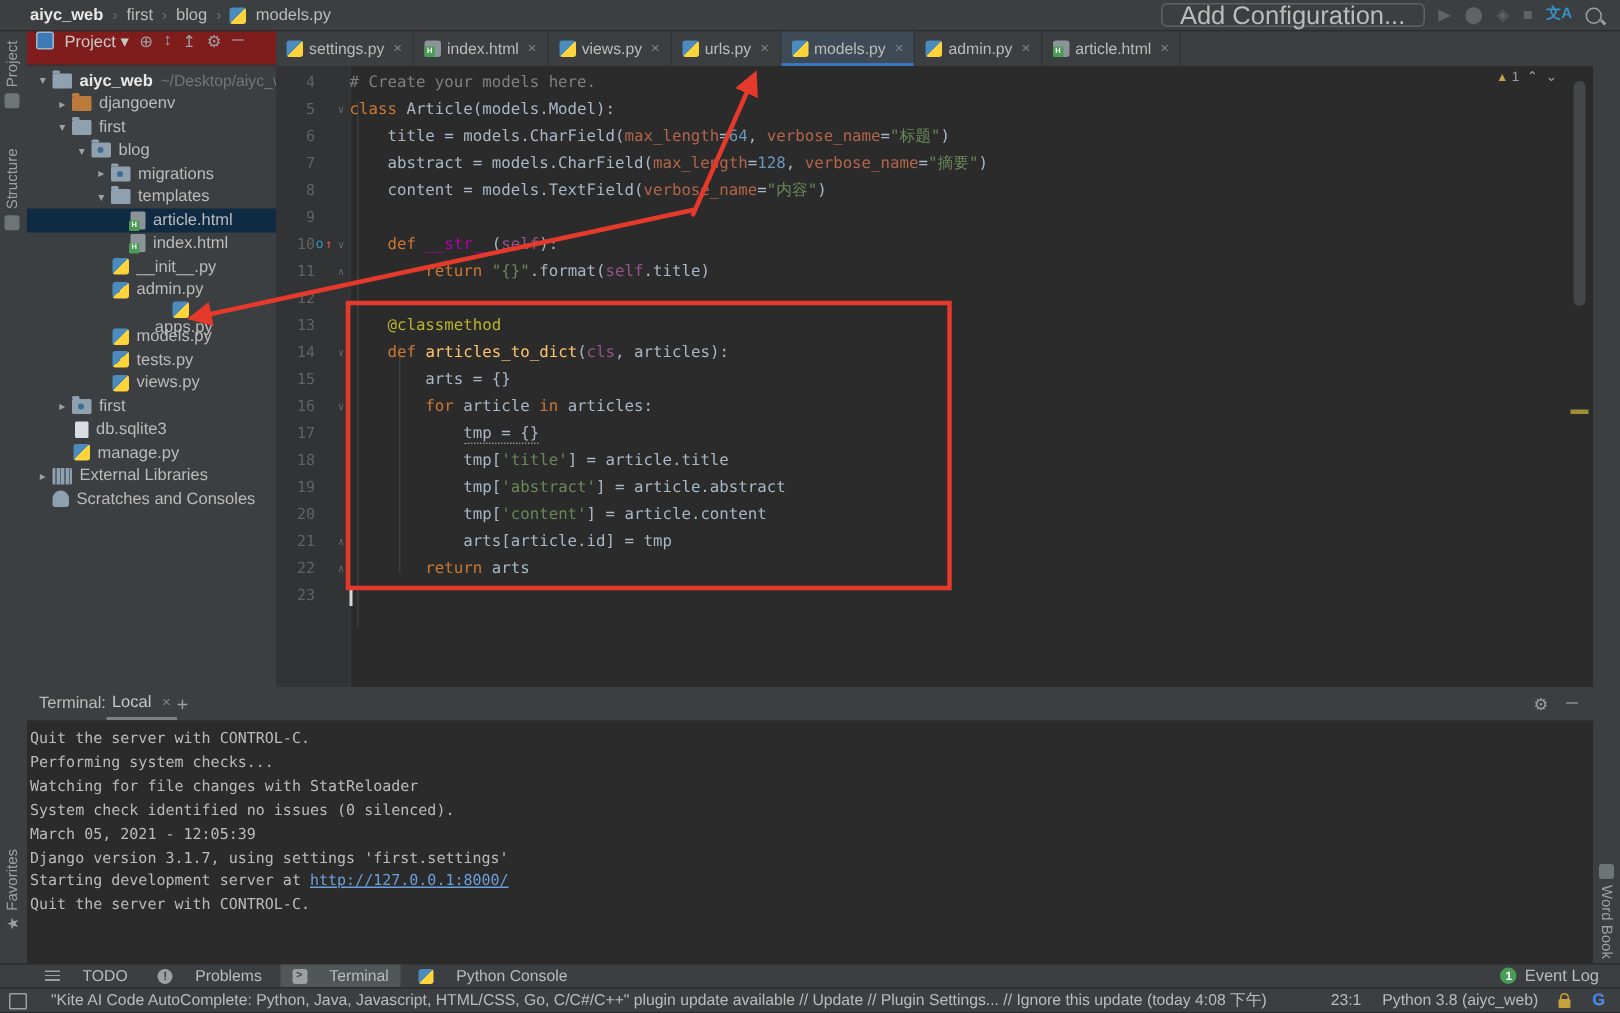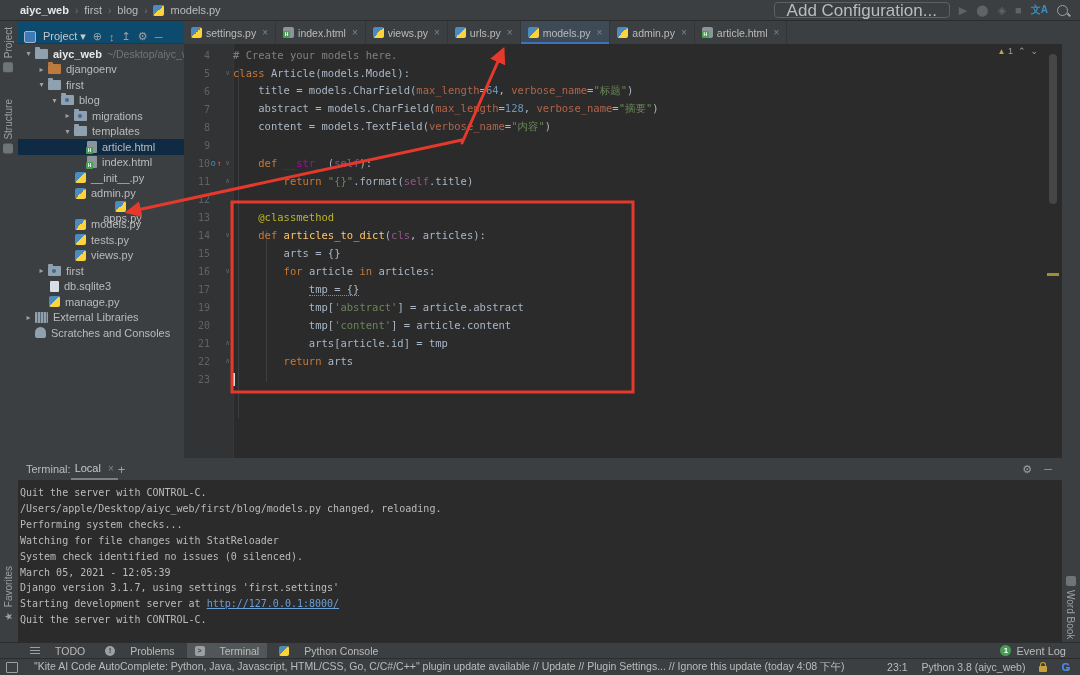--- a/index.html
+++ b/index.html
@@ -12,21 +12,21 @@
   .crumb.b{color:#E8E8E8;font-weight:bold;}
   .sep{color:#6E7377;font-size:10px;}
   .toptools{margin-left:auto;display:flex;align-items:center;gap:9px;padding-right:12px;}
   .addcfg{background:transparent;border:1px solid #5E6164;border-radius:4px;color:#BBBBBB;font-size:17px;
           font-family:"Liberation Sans",sans-serif;padding:2px 12px;height:16px;line-height:11px;}
   .ti{color:#5F6366;font-size:11px;line-height:16px;}
   .ti.trans{color:#3592C4;font-weight:bold;font-size:10px;}
   .mag{width:9px;height:9px;border:1.5px solid #9DA0A2;border-radius:50%;position:relative;}
   .mag::after{content:"";position:absolute;width:4px;height:1.5px;background:#9DA0A2;transform:rotate(45deg);right:-4px;bottom:-1px;}
   
-  .projheader{position:absolute;top:21px;left:18px;width:166px;height:23px;background:#0c4a6e;display:flex;align-items:flex-end;gap:7px;padding-left:6px;box-sizing:border-box;border-bottom:1px solid #323232;}
+  .projheader{position:absolute;top:21px;left:18px;width:166px;height:23px;background:#7f1d1d;display:flex;align-items:flex-start;gap:7px;padding-left:6px;box-sizing:border-box;border-bottom:1px solid #323232;}
   .ph-ico{width:10px;height:10px;background:#3E7AB8;border-radius:2px;border:1px solid #9fb6cc;}
   .ph-lbl{color:#C8C8C8;}
   .ph-i{color:#9DA0A2;font-size:11px;}
   .tabsbar{position:absolute;top:21px;left:184px;right:18px;height:23px;background:#3C3F41;border-bottom:1px solid #323232;display:flex;align-items:stretch;}
   .tab{display:flex;align-items:center;gap:4px;padding:0 7px;font-size:10.5px;color:#BBBBBB;border-right:1px solid #333537;position:relative;cursor:default;}
   .tab.act{background:#3E4A56;}
   .tab.act::after{content:"";position:absolute;left:0;right:0;bottom:-1px;height:3px;background:#3B74BC;}
   .tclose{color:#7F8487;font-size:10px;margin-left:2px;}
   .fic{width:11px;height:11px;flex:none;border-radius:2px;}
   .fic.py{background:linear-gradient(135deg,#4B8BBE 50%,#FFD43B 50%);}
@@ -384,20 +384,26 @@
           <div class="fd">∨</div>
           <div class="ct"><span class="c-t">        </span><span class="c-k">for </span><span class="c-t">article </span><span class="c-k">in </span><span class="c-t">articles:</span></div>
         </div>
         <div class="cl">
           <div class="ln">17</div>
           <div class="gic"></div>
           <div class="fd"></div>
           <div class="ct"><span class="c-t">            </span><span class="c-w">tmp = {}</span></div>
         </div>
         <div class="cl">
+          <div class="ln">18</div>
+          <div class="gic"></div>
+          <div class="fd"></div>
+          <div class="ct"><span class="c-t">            tmp[</span><span class="c-s">'title'</span><span class="c-t">] = article.title</span></div>
+        </div>
+        <div class="cl">
           <div class="ln">19</div>
           <div class="gic"></div>
           <div class="fd"></div>
           <div class="ct"><span class="c-t">            tmp[</span><span class="c-s">'abstract'</span><span class="c-t">] = article.abstract</span></div>
         </div>
         <div class="cl">
           <div class="ln">20</div>
           <div class="gic"></div>
           <div class="fd"></div>
           <div class="ct"><span class="c-t">            tmp[</span><span class="c-s">'content'</span><span class="c-t">] = article.content</span></div>
@@ -437,21 +443,20 @@
         <span class="tclose">×</span>
       </span>
     <span class="thplus">+</span>
     <div class="thright">
       <span>⚙</span>
       <span>─</span>
     </div>
   </div>
   <div class="termbody" id="termbody">
       <div class="trml"><span>Quit the server with CONTROL-C.</span></div>
-      <div class="trml"><span>/Users/apple/Desktop/aiyc_web/first/blog/models.py changed, reloading.</span></div>
       <div class="trml"><span>Performing system checks...</span></div>
       <div class="trml"><span>Watching for file changes with StatReloader</span></div>
       <div class="trml"><span></span></div>
       <div class="trml"><span>System check identified no issues (0 silenced).</span></div>
       <div class="trml"><span>March 05, 2021 - 12:05:39</span></div>
       <div class="trml"><span>Django version 3.1.7, using settings 'first.settings'</span></div>
       <div class="trml"><span>Starting development server at </span><span class="lnk">http://127.0.0.1:8000/</span></div>
       <div class="trml"><span>Quit the server with CONTROL-C.</span></div>
     </div>
 

